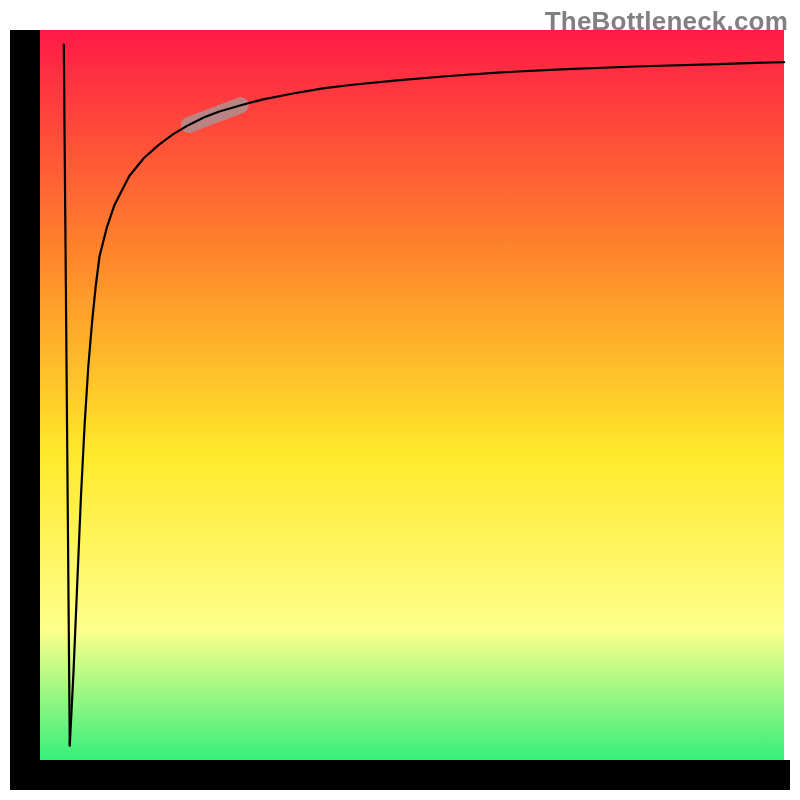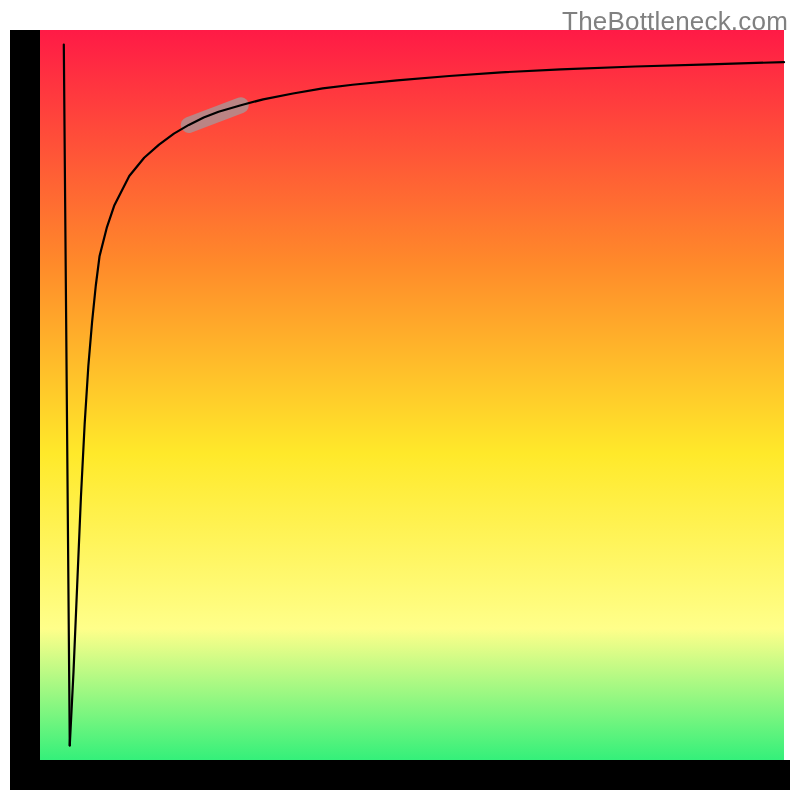--- a/index.html
+++ b/index.html
@@ -14,21 +14,21 @@
     position: relative;
     width: 800px;
     height: 800px;
   }
   .attribution {
     position: absolute;
     top: 6px;
     right: 12px;
     font-size: 26px;
     color: #808080;
-    font-weight: 400;
+    font-weight: 700;
     letter-spacing: 0.2px;
   }
   svg.chart {
     position: absolute;
     top: 0;
     left: 0;
   }
 </style>
 </head>
 <body>

